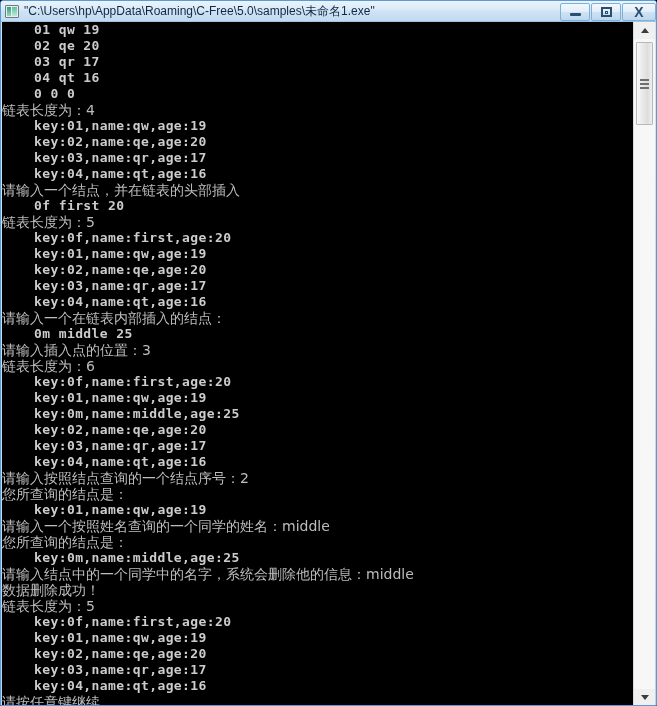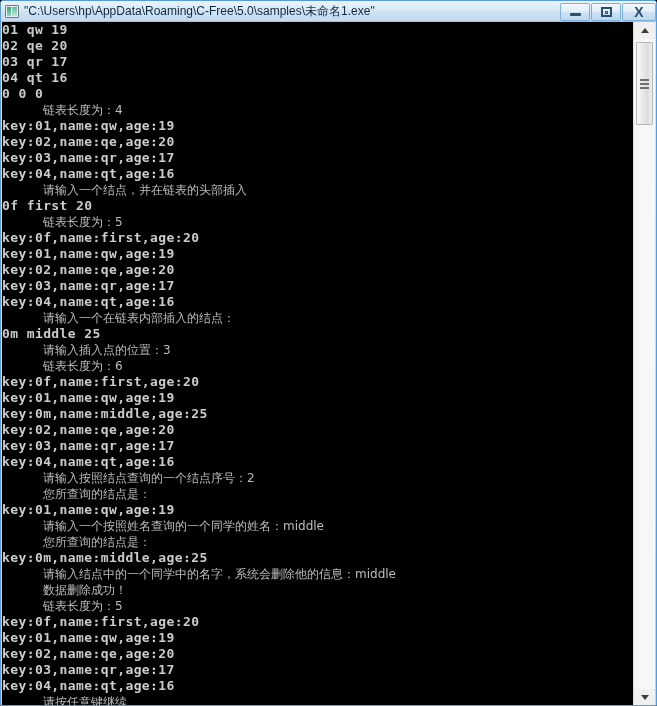--- a/index.html
+++ b/index.html
@@ -171,27 +171,27 @@
     height: 16px;
     white-space: pre;
     overflow: hidden;
   }
   .ascii {
     font-family: "DejaVu Sans Mono", "Liberation Mono", monospace;
     font-size: 13px;
     font-weight: bold;
     color: #cccccc;
     letter-spacing: 0.4px;
+    padding-left: 32px;
   }
   .cjk {
     font-family: "DejaVu Sans", sans-serif;
-    font-size: 12px;
+    font-size: 14px;
     color: #bdbdbd;
     letter-spacing: 0px;
-    padding-left: 41px;
   }
 
   
   #scrollbar {
     position: absolute;
     right: 1px;
     top: 21px;
     width: 22px;
     height: 684px;
     background: #f0f0f0;

